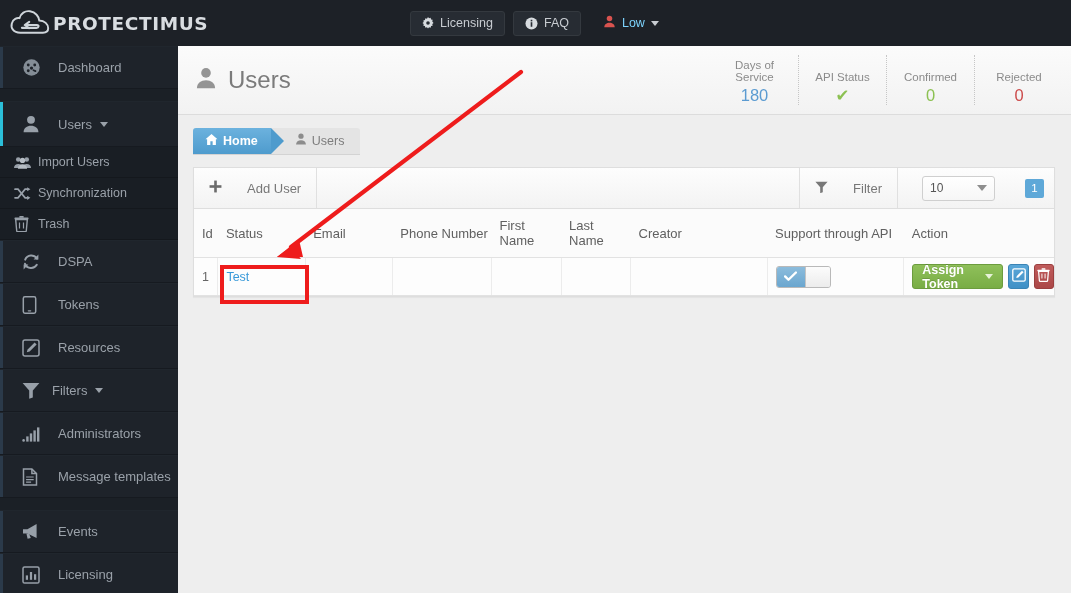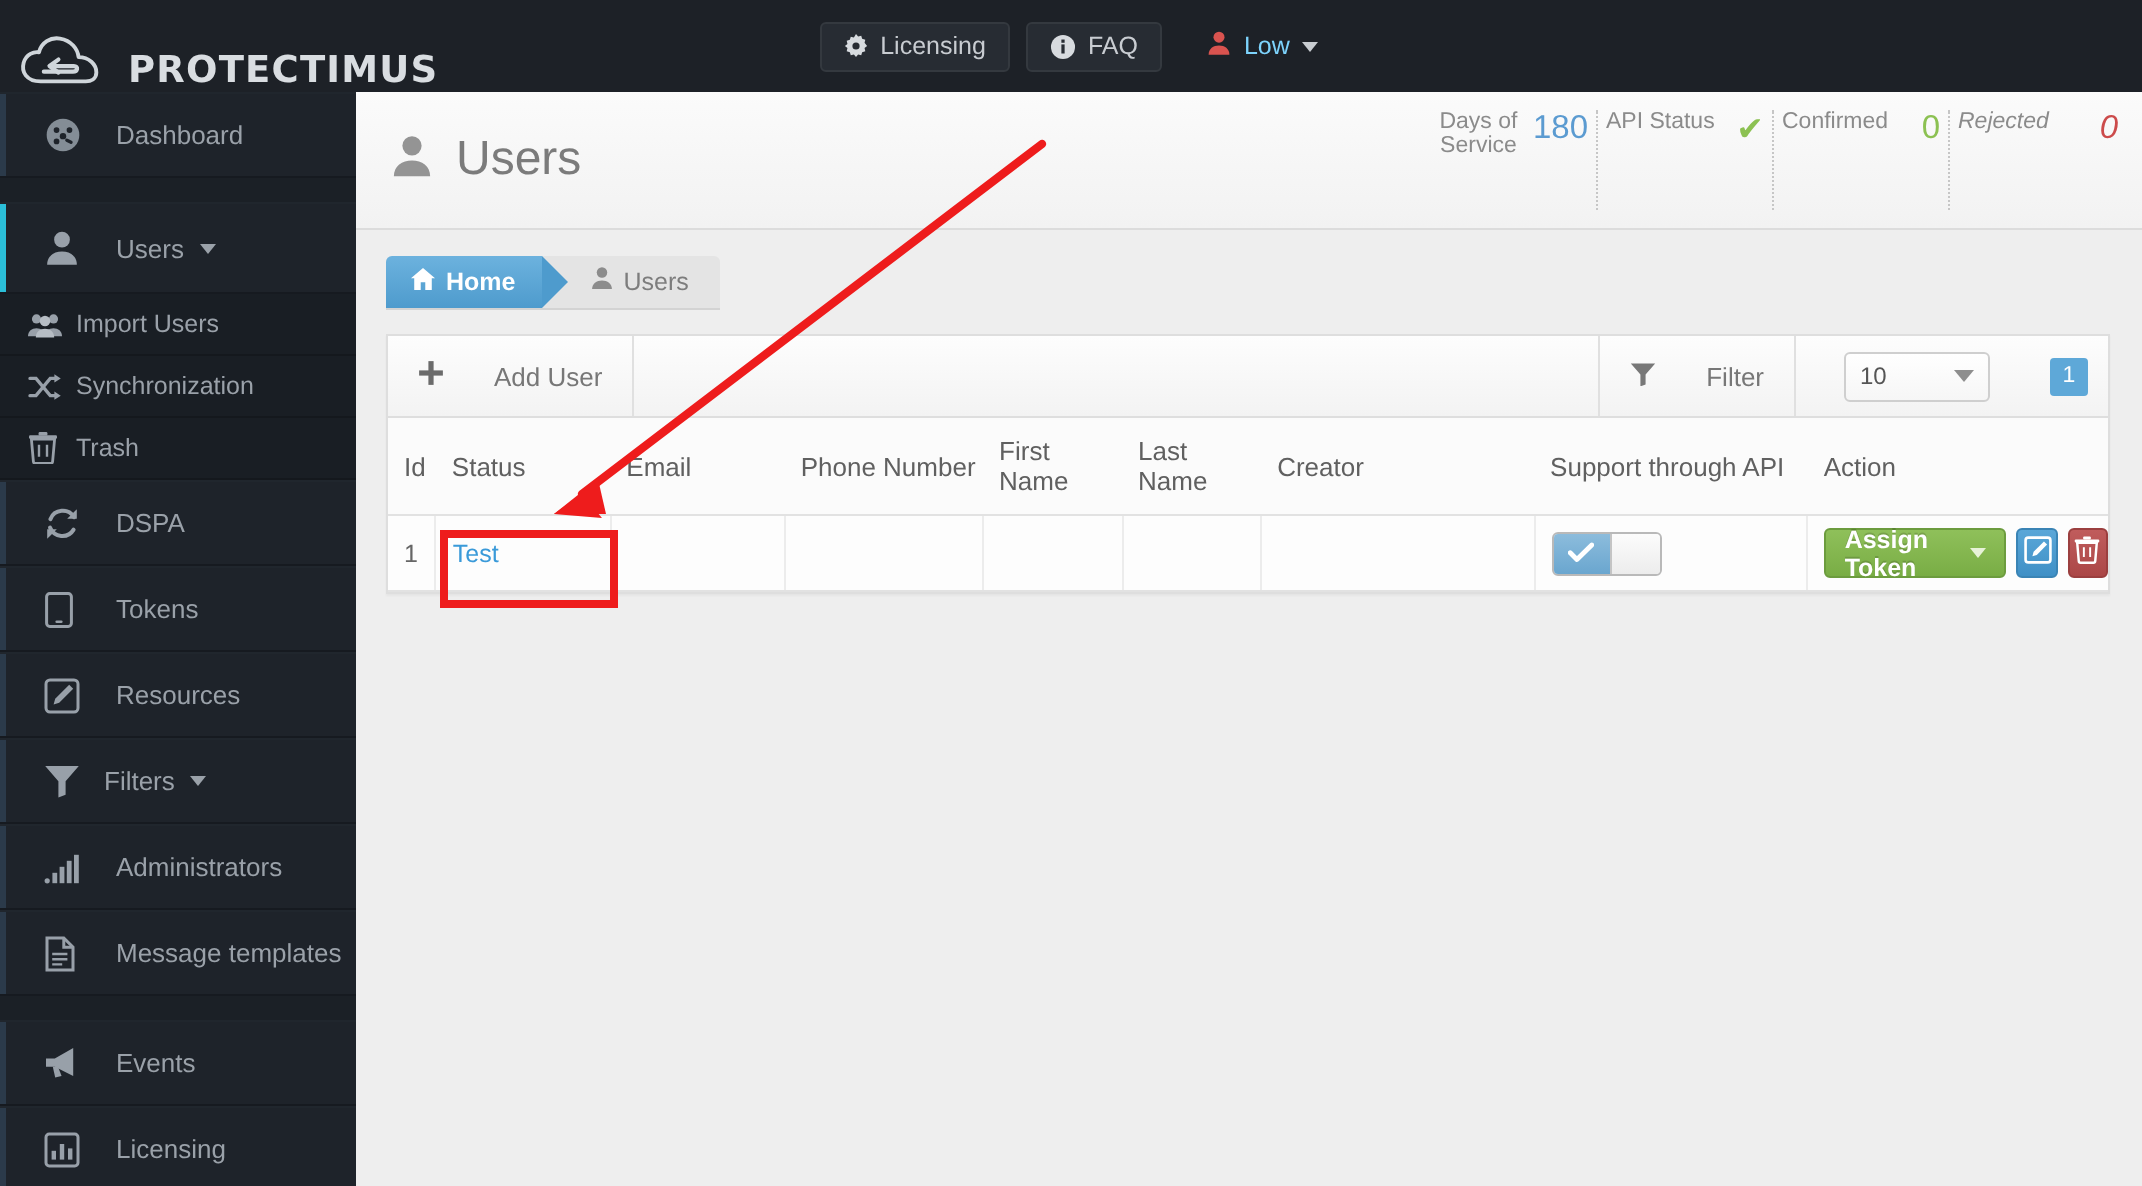--- a/index.html
+++ b/index.html
@@ -14,24 +14,23 @@
   
   .topbar {
     position: absolute; top: 0; left: 0;
     width: 1071px; height: 46px;
     background: #1d2127;
     display: flex; align-items: center;
     z-index: 30;
   }
   .logo-zone {
     width: 178px; height: 46px;
-    display: flex; align-items: flex-end;
+    display: flex; align-items: center;
     padding-left: 9px;
     flex: 0 0 178px;
-    gap: 11px;
   }
   .logo-mark { width: 42px; height: 30px; flex: 0 0 42px; }
   .logo-text {
     color: #d9dde1; font-size: 18.5px; font-weight: bold;
     letter-spacing: 0.6px; margin-left: 2px;
     font-family: "DejaVu Sans", sans-serif;
   }
   .top-actions {
     flex: 1; height: 46px;
     display: flex; align-items: center; justify-content: center;
@@ -119,25 +118,25 @@
   }
   .page-title .t {
     font-size: 24px; color: #7b7b7b; font-weight: normal;
   }
   .stats {
     margin-left: auto; display: flex; align-items: stretch;
     height: 50px; padding-right: 8px;
   }
   .stat {
     width: 88px; text-align: center;
-    display: flex; flex-direction: row; justify-content: space-between; gap: 3px;
+    display: flex; flex-direction: column; justify-content: flex-end; gap: 3px;
     border-right: 1px dotted #c6c6c6;
     padding: 0 4px;
   }
-  .stat:last-child { border-right: none; font-style: italic; }
+  .stat:last-child { border-right: none; }
   .stat .k { font-size: 11.5px; color: #8b8b8b; }
   .stat .v { font-size: 16.5px; }
   .v.blue { color: #5b9bd1; }
   .v.green { color: #8cc152; }
   .v.red { color: #cc4b4b; }
 
   .crumbbar {
     height: 52px; width: 893px;
     background: #eeeeee;
     display: flex; align-items: center;

